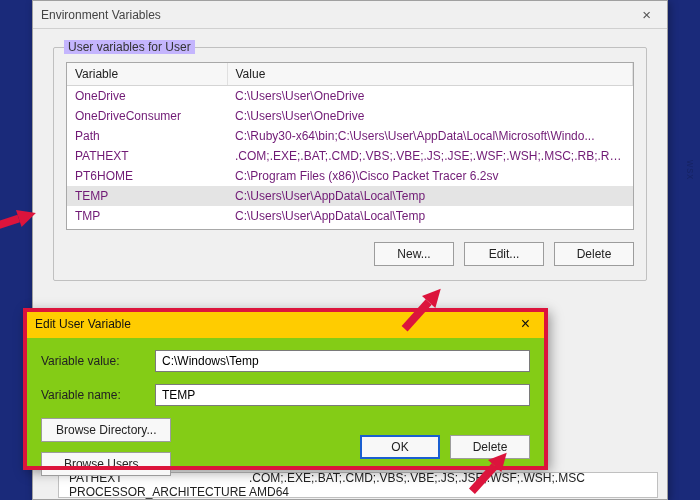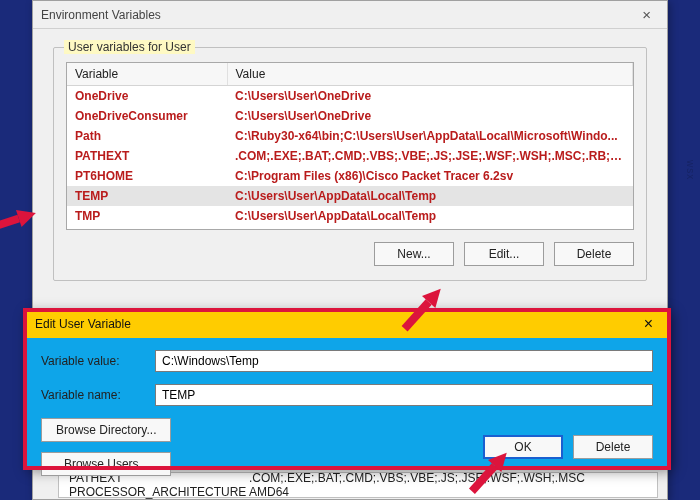--- a/index.html
+++ b/index.html
@@ -15,42 +15,42 @@
     height: 28px; display: flex; align-items: center; justify-content: space-between;
     padding: 0 8px; color: #444; border-bottom: 1px solid #d0d0d0;
   }
   .env-titlebar .close { font-size: 15px; color: #555; padding: 2px 8px; }
   .env-body { padding: 12px 20px; }
   .groupbox {
     border: 1px solid #c0c0c0; border-radius: 2px; padding: 10px 12px 14px 12px; margin-top: 6px;
     position: relative;
   }
   .groupbox > .legend {
-    position: absolute; top: -8px; left: 10px; background: #fef9c3; padding: 0 4px; color: #333;
+    position: absolute; top: -8px; left: 10px; background: #c4b5fd; padding: 0 4px; color: #333;
   }
   .grid {
     border: 1px solid #a8a8a8; background: #fff; height: 168px; overflow: auto; margin-top: 4px;
   }
   .grid table { width: 100%; border-collapse: collapse; }
   .grid th {
     text-align: left; background: #f7f7f7; border-bottom: 1px solid #d4d4d4; border-right: 1px solid #e0e0e0;
     padding: 4px 8px; font-weight: 400; color: #222; position: sticky; top: 0;
   }
-  .grid td { padding: 3px 8px; color: #b91c1c; white-space: nowrap; overflow: hidden; text-overflow: ellipsis; max-width: 380px; font-weight: bold; }
+  .grid td { padding: 3px 8px; color: #701a75; white-space: nowrap; overflow: hidden; text-overflow: ellipsis; max-width: 380px; }
   .grid tr.selected td { background: #e4e4e4; }
   .btnrow { display: flex; gap: 10px; justify-content: flex-end; margin-top: 12px; }
   .btn {
     min-width: 80px; height: 24px; background: #f8f8f8; border: 1px solid #9c9c9c;
     display: inline-flex; align-items: center; justify-content: center; padding: 0 14px; color: #222;
   }
 
   
   .edit-dialog {
-    position: absolute; left: 24px; top: 309px; width: 646px; height: 160px;
-    background: #0ea5e9; border: 1px solid #8a8a8a; box-shadow: 3px 3px 12px rgba(0,0,0,0.4);
+    position: absolute; left: 24px; top: 309px; width: 523px; height: 160px;
+    background: #84cc16; border: 1px solid #8a8a8a; box-shadow: 3px 3px 12px rgba(0,0,0,0.4);
     outline: 4px solid crimson; outline-offset: -3px;
   }
   .edit-titlebar {
     height: 28px; background: #ffcc00; display: flex; align-items: center; justify-content: space-between;
     padding: 0 10px; color: #111;
   }
   .edit-titlebar .close { font-size: 16px; color: #111; padding: 0 6px; }
   .edit-body { padding: 12px 16px 10px 16px; }
   .field-row { display: flex; align-items: center; gap: 16px; margin-bottom: 12px; }
   .field-row label { width: 98px; color: #222; }

